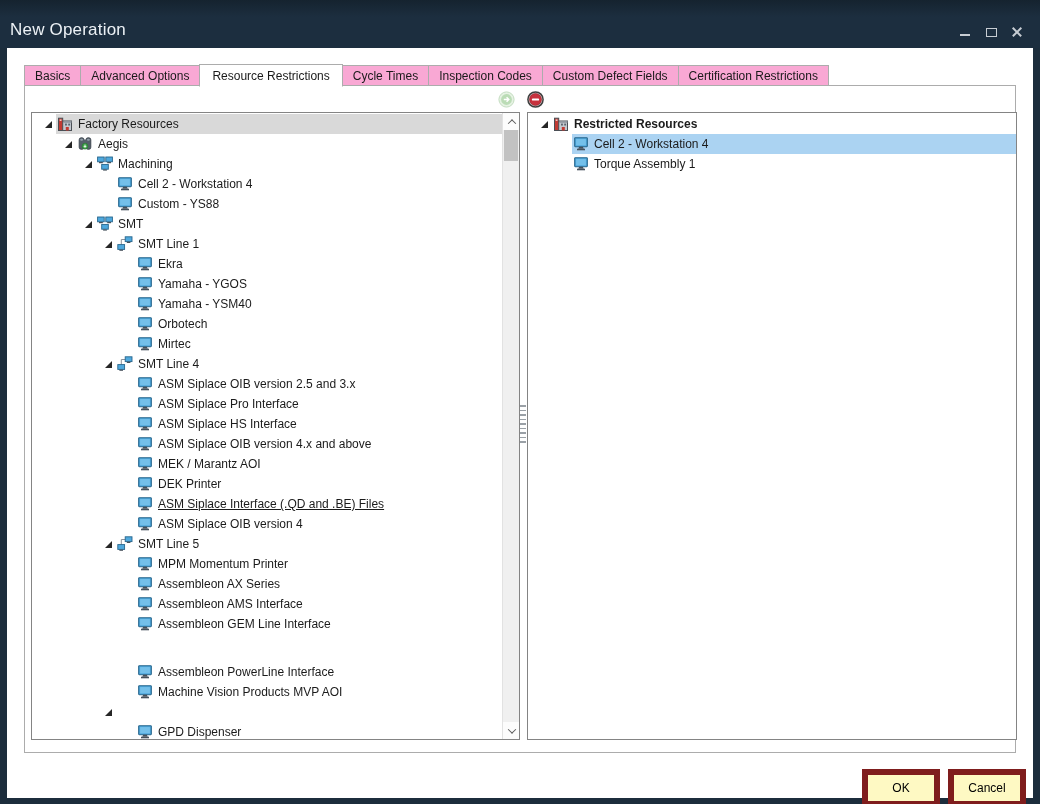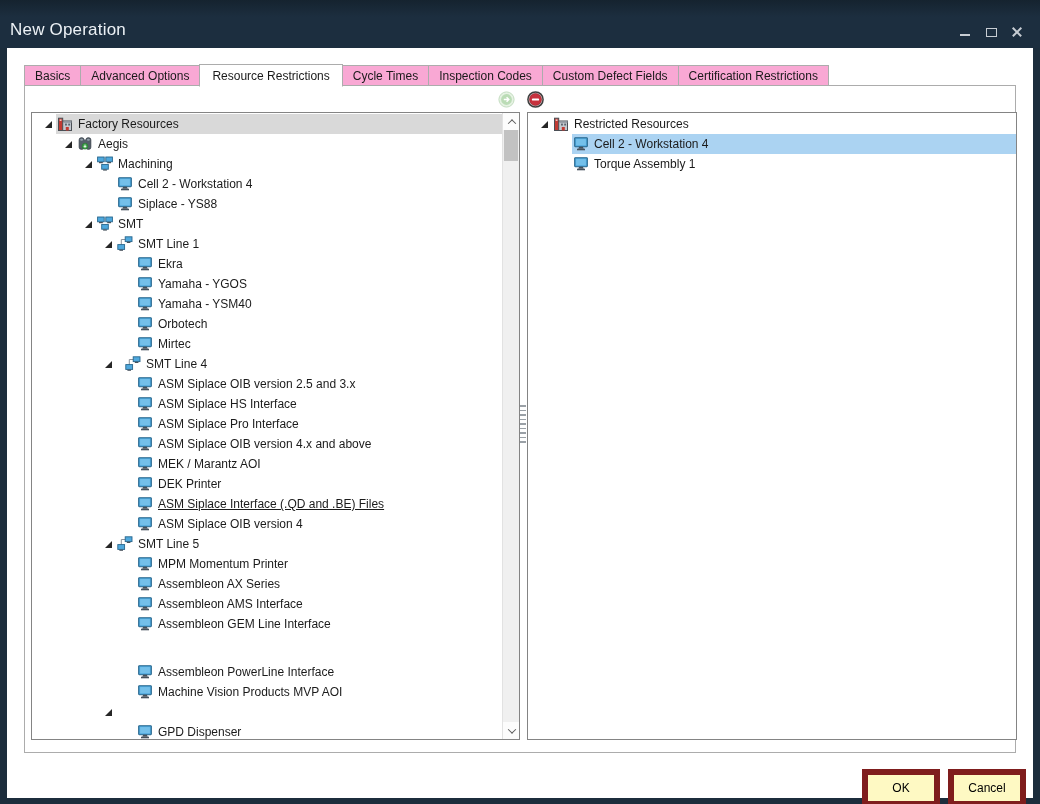--- a/index.html
+++ b/index.html
@@ -195,21 +195,21 @@
               <span class="expander"></span>
               <div class="row-content">
                 <span class="node-icon">
                   <svg width="16" height="16" viewBox="0 0 16 16">
                     <rect x="1.7" y="1.7" width="12.6" height="9" rx=".6" fill="#4FA8DD" stroke="#26658C" stroke-width="1.1"></rect>
                     <rect x="3.1" y="3.1" width="9.8" height="6.2" fill="#74C0EA"></rect>
                     <path d="M6.2 10.7 L9.8 10.7 L10.8 12.7 L5.2 12.7 Z" fill="#47525C"></path>
                     <rect x="4" y="12.7" width="8" height="1.6" fill="#47525C"></rect>
                   </svg>
                 </span>
-                <span class="node-label">Siplace - YS88</span>
+                <span class="node-label">Custom - YS88</span>
               </div>
             </div>
             <div class="tree-row" style="padding-left: 48px;">
               <span class="expander expanded"></span>
               <div class="row-content">
                 <span class="node-icon">
                   <svg width="16" height="16" viewBox="0 0 16 16">
                     <g>
                       <rect x="0.6" y="1" width="6.6" height="4.8" fill="#4FA8DD" stroke="#26658C" stroke-width=".9"></rect>
                       <rect x="2" y="6" width="3.8" height="1.2" fill="#47525C"></rect>
@@ -301,21 +301,21 @@
                   <svg width="16" height="16" viewBox="0 0 16 16">
                     <rect x="1.7" y="1.7" width="12.6" height="9" rx=".6" fill="#4FA8DD" stroke="#26658C" stroke-width="1.1"></rect>
                     <rect x="3.1" y="3.1" width="9.8" height="6.2" fill="#74C0EA"></rect>
                     <path d="M6.2 10.7 L9.8 10.7 L10.8 12.7 L5.2 12.7 Z" fill="#47525C"></path>
                     <rect x="4" y="12.7" width="8" height="1.6" fill="#47525C"></rect>
                   </svg>
                 </span>
                 <span class="node-label">Mirtec</span>
               </div>
             </div>
-            <div class="tree-row" style="padding-left: 68px; gap: 8px;">
+            <div class="tree-row" style="padding-left: 68px;">
               <span class="expander expanded"></span>
               <div class="row-content">
                 <span class="node-icon">
                   <svg width="16" height="16" viewBox="0 0 16 16">
                     <path d="M4.3 11 L4.3 3.5 L11 3.5" fill="none" stroke="#8B9198" stroke-width="1"></path>
                     <rect x="8.2" y="0.8" width="6.8" height="4.8" fill="#4FA8DD" stroke="#26658C" stroke-width=".9"></rect>
                     <rect x="9.8" y="5.8" width="3.6" height="1.2" fill="#47525C"></rect>
                     <rect x="0.8" y="8.6" width="6.8" height="4.8" fill="#4FA8DD" stroke="#26658C" stroke-width=".9"></rect>
                     <rect x="2.4" y="13.6" width="3.6" height="1.2" fill="#47525C"></rect>
                   </svg>
@@ -341,35 +341,35 @@
               <span class="expander"></span>
               <div class="row-content">
                 <span class="node-icon">
                   <svg width="16" height="16" viewBox="0 0 16 16">
                     <rect x="1.7" y="1.7" width="12.6" height="9" rx=".6" fill="#4FA8DD" stroke="#26658C" stroke-width="1.1"></rect>
                     <rect x="3.1" y="3.1" width="9.8" height="6.2" fill="#74C0EA"></rect>
                     <path d="M6.2 10.7 L9.8 10.7 L10.8 12.7 L5.2 12.7 Z" fill="#47525C"></path>
                     <rect x="4" y="12.7" width="8" height="1.6" fill="#47525C"></rect>
                   </svg>
                 </span>
+                <span class="node-label">ASM Siplace Pro Interface</span>
+              </div>
+            </div>
+            <div class="tree-row" style="padding-left: 88px;">
+              <span class="expander"></span>
+              <div class="row-content">
+                <span class="node-icon">
+                  <svg width="16" height="16" viewBox="0 0 16 16">
+                    <rect x="1.7" y="1.7" width="12.6" height="9" rx=".6" fill="#4FA8DD" stroke="#26658C" stroke-width="1.1"></rect>
+                    <rect x="3.1" y="3.1" width="9.8" height="6.2" fill="#74C0EA"></rect>
+                    <path d="M6.2 10.7 L9.8 10.7 L10.8 12.7 L5.2 12.7 Z" fill="#47525C"></path>
+                    <rect x="4" y="12.7" width="8" height="1.6" fill="#47525C"></rect>
+                  </svg>
+                </span>
                 <span class="node-label">ASM Siplace HS Interface</span>
-              </div>
-            </div>
-            <div class="tree-row" style="padding-left: 88px;">
-              <span class="expander"></span>
-              <div class="row-content">
-                <span class="node-icon">
-                  <svg width="16" height="16" viewBox="0 0 16 16">
-                    <rect x="1.7" y="1.7" width="12.6" height="9" rx=".6" fill="#4FA8DD" stroke="#26658C" stroke-width="1.1"></rect>
-                    <rect x="3.1" y="3.1" width="9.8" height="6.2" fill="#74C0EA"></rect>
-                    <path d="M6.2 10.7 L9.8 10.7 L10.8 12.7 L5.2 12.7 Z" fill="#47525C"></path>
-                    <rect x="4" y="12.7" width="8" height="1.6" fill="#47525C"></rect>
-                  </svg>
-                </span>
-                <span class="node-label">ASM Siplace Pro Interface</span>
               </div>
             </div>
             <div class="tree-row" style="padding-left: 88px;">
               <span class="expander"></span>
               <div class="row-content">
                 <span class="node-icon">
                   <svg width="16" height="16" viewBox="0 0 16 16">
                     <rect x="1.7" y="1.7" width="12.6" height="9" rx=".6" fill="#4FA8DD" stroke="#26658C" stroke-width="1.1"></rect>
                     <rect x="3.1" y="3.1" width="9.8" height="6.2" fill="#74C0EA"></rect>
                     <path d="M6.2 10.7 L9.8 10.7 L10.8 12.7 L5.2 12.7 Z" fill="#47525C"></path>
@@ -574,21 +574,21 @@
           <div class="sb-btn sb-down">
               <div class="chev down"></div>
             </div>
         </div>
       </div>
 
       <div class="splitter"></div>
 
       <div class="tree-panel" id="right-panel">
         <div class="tree-view">
-            <div class="tree-row" style="padding-left: 8px;">
+            <div class="tree-row" style="padding-left: 8px; font-weight: bold;">
               <span class="expander expanded"></span>
               <div class="row-content">
                 <span class="node-icon">
                   <svg width="16" height="16" viewBox="0 0 16 16">
                     <rect x="2.5" y="5" width="12" height="9.5" fill="#C3C8CE" stroke="#4A4F55" stroke-width="1"></rect>
                     <rect x="6.5" y="5" width="8" height="1.8" fill="#8F969E"></rect>
                     <rect x="1.5" y="2.2" width="4.2" height="12.3" fill="#C23B33" stroke="#4A4F55" stroke-width="1"></rect>
                     <rect x="2.7" y="3.4" width="1.8" height="1.6" fill="#EDC6C2"></rect>
                     <rect x="8" y="7.6" width="1.9" height="1.9" fill="#5A6570"></rect>
                     <rect x="11.2" y="7.6" width="1.9" height="1.9" fill="#5A6570"></rect>

